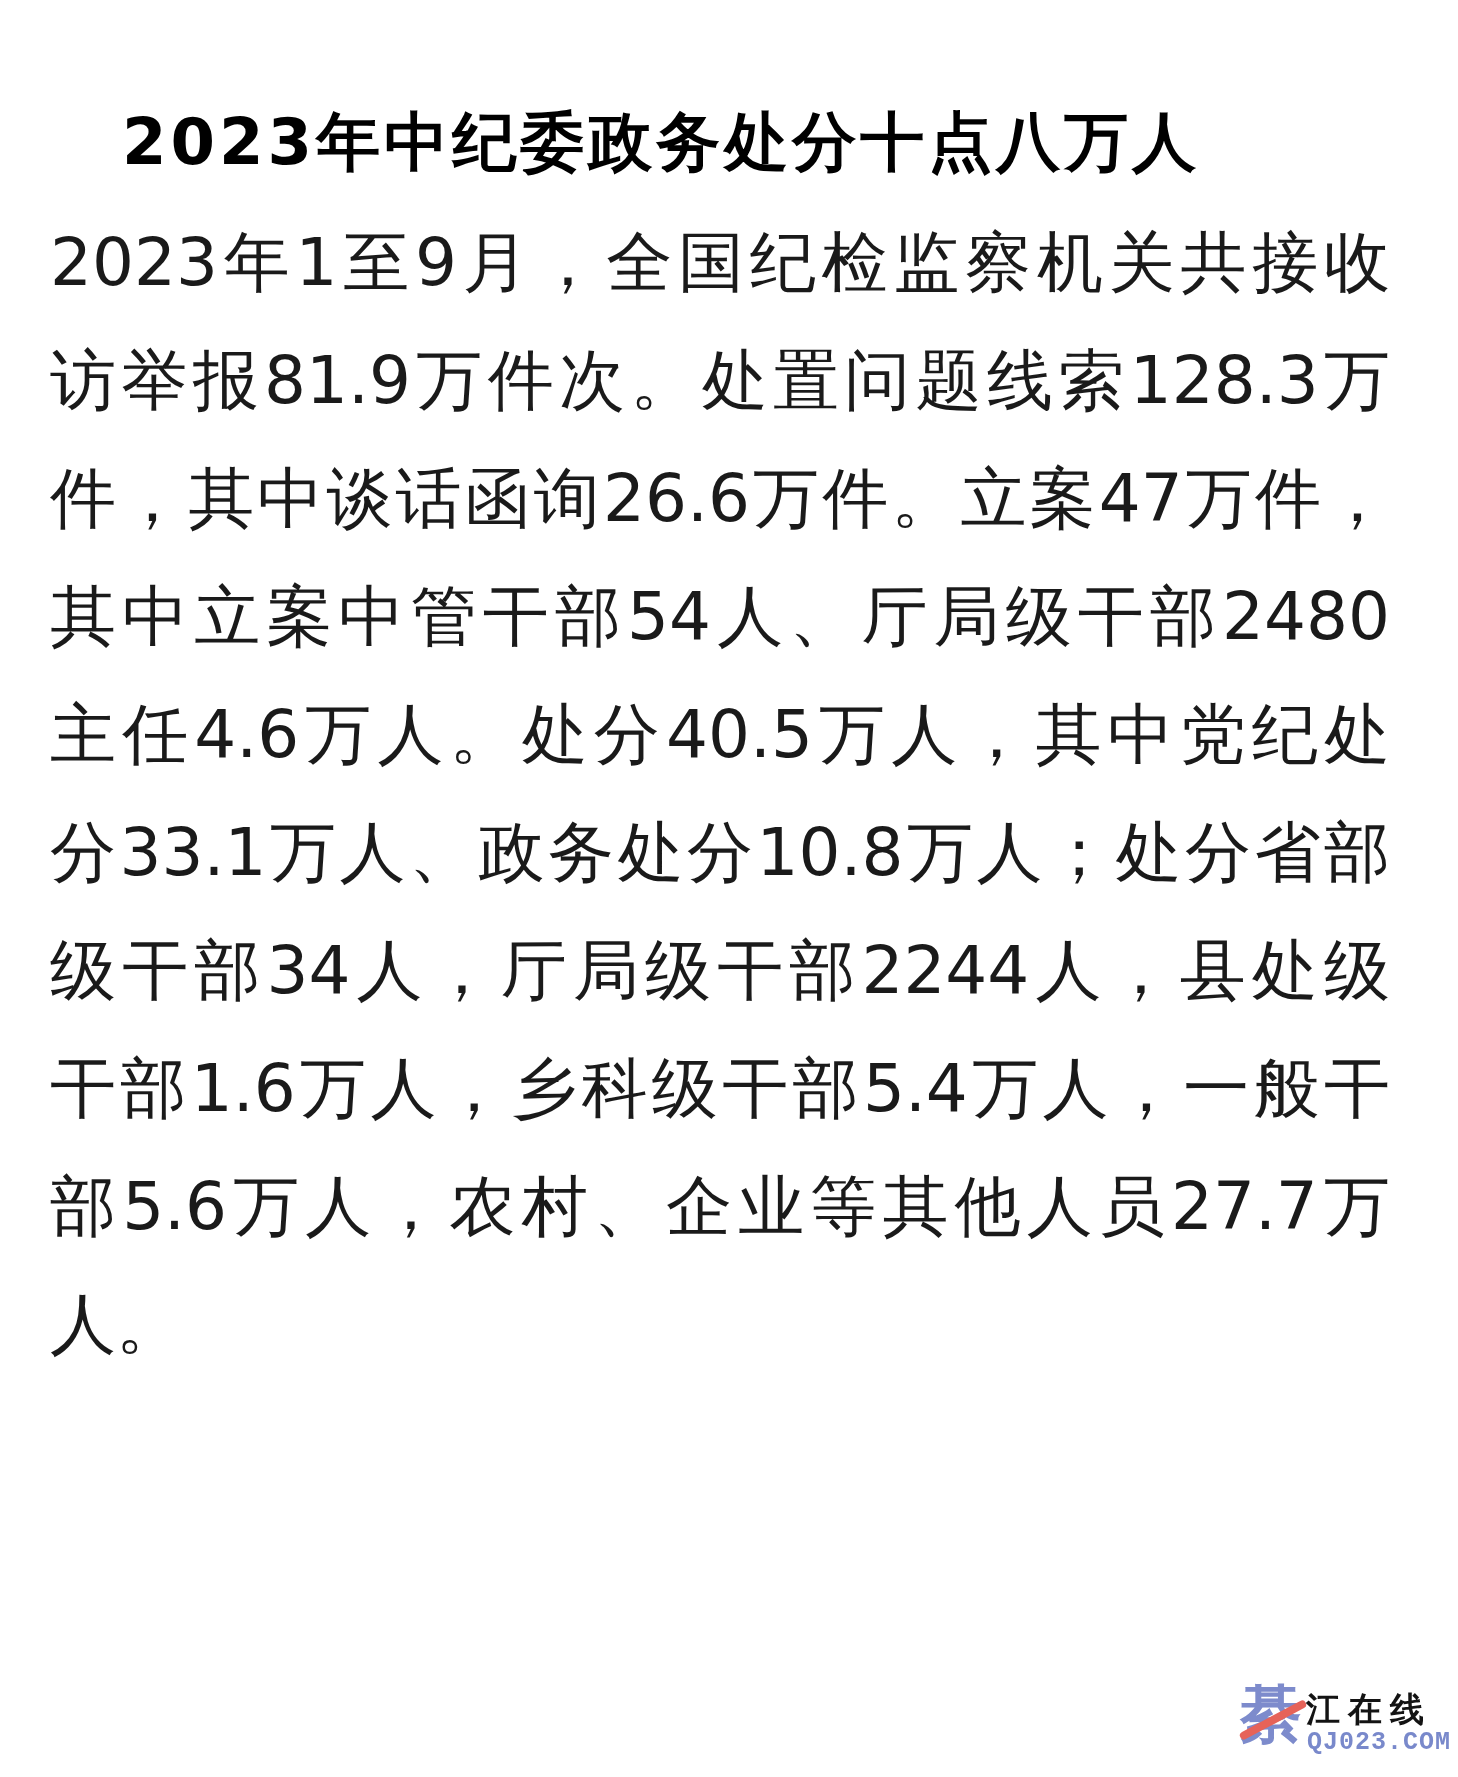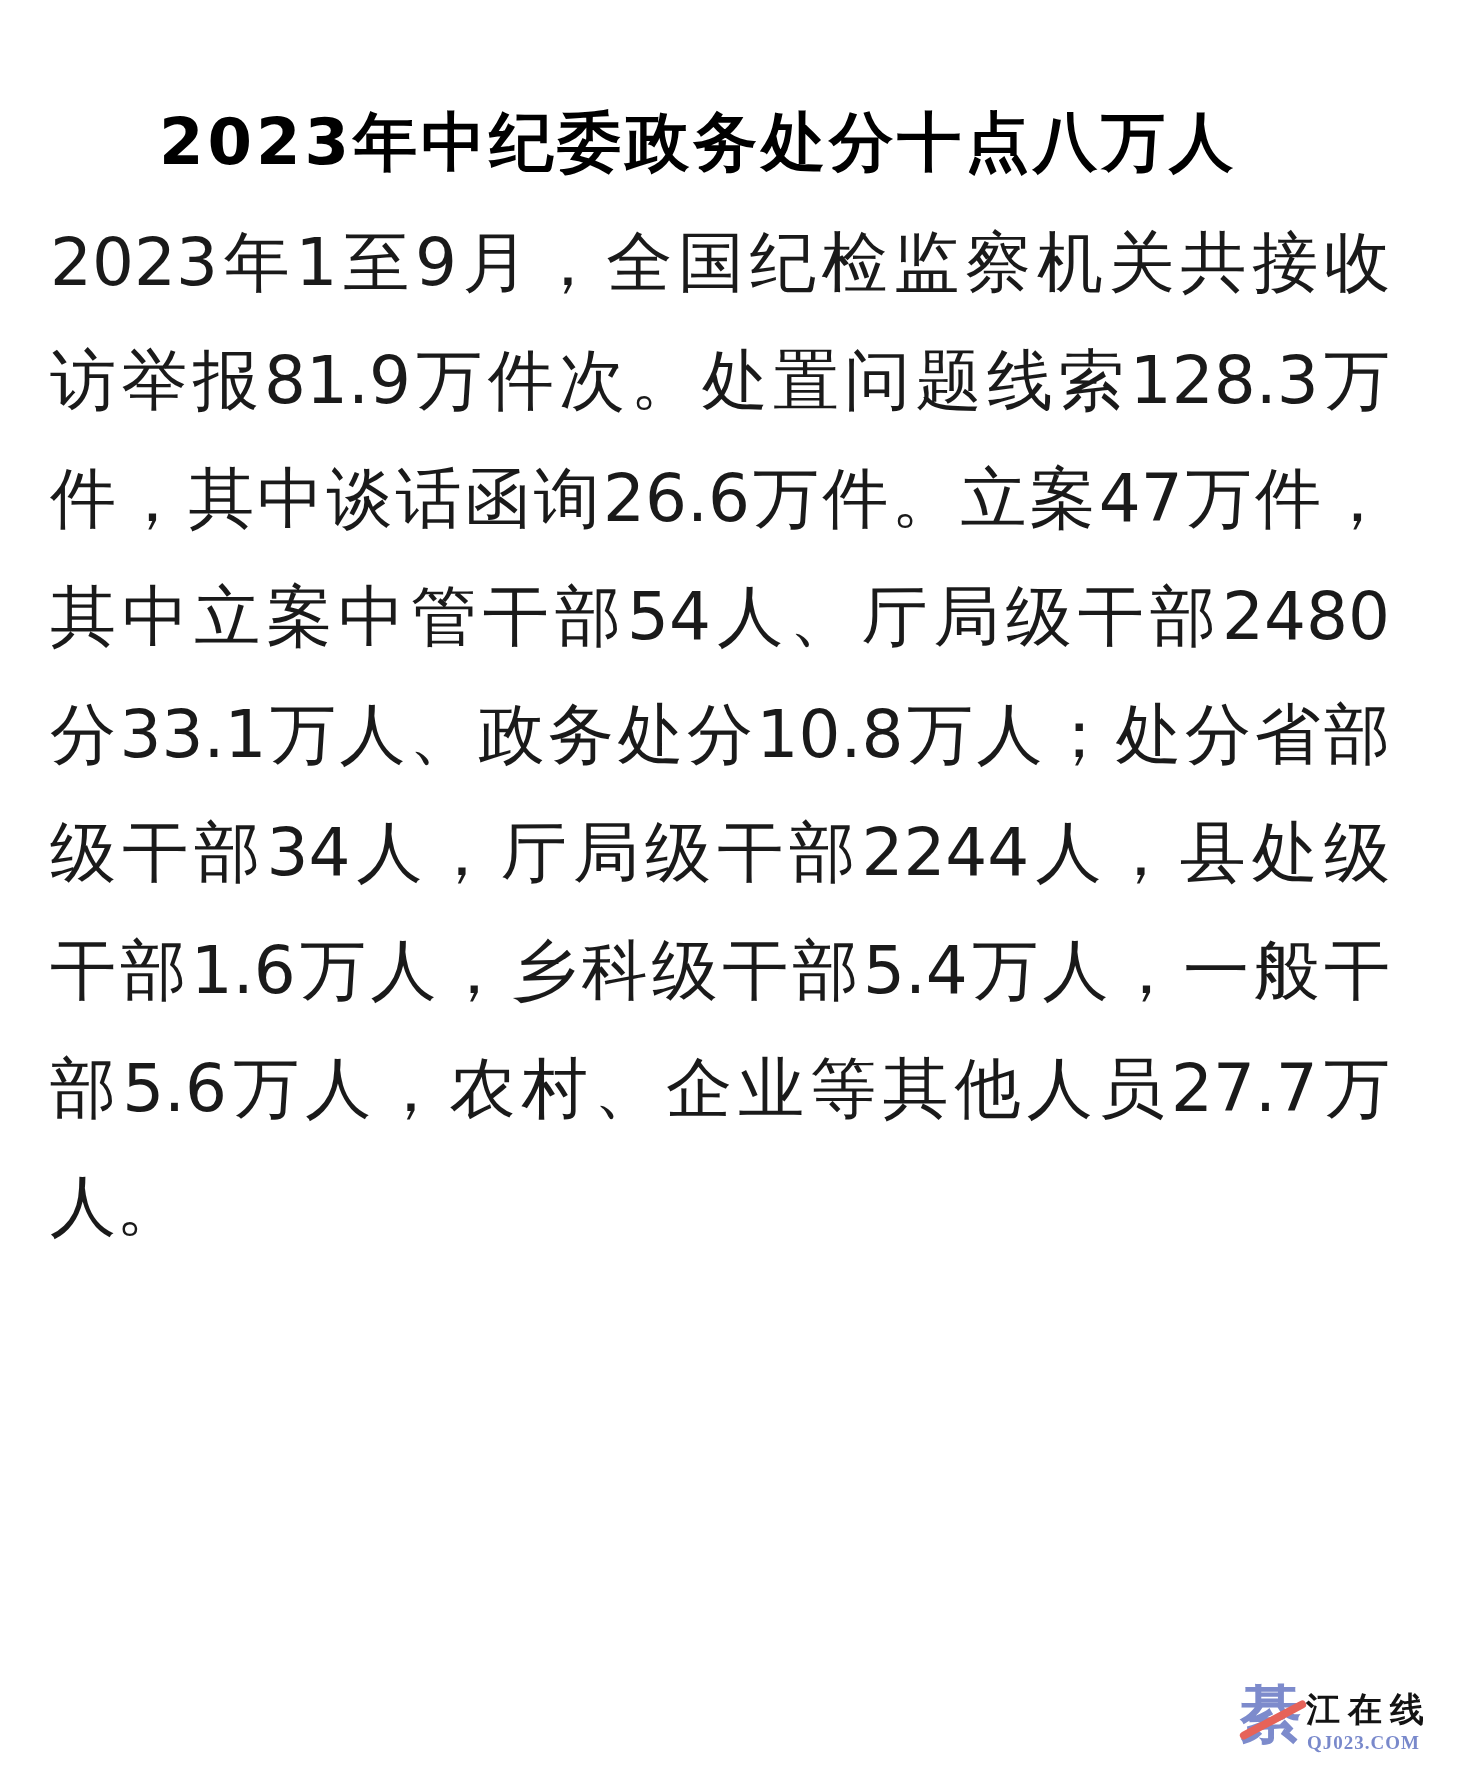--- a/index.html
+++ b/index.html
@@ -18,21 +18,20 @@
   .article-title {
     position: absolute;
     left: 122px;
     top: 66px;
     font-size: 64px;
     line-height: 1.05;
     font-weight: 900;
     letter-spacing: 4px;
     color: #000000;
     white-space: nowrap;
-    margin-left: 37px;
   }
   .article-body {
     position: absolute;
     left: 50px;
     top: 204px;
     width: 1340px;
     color: #1a1a1a;
     font-size: 66px;
     font-weight: 400;
   }
@@ -84,41 +83,42 @@
     line-height: 34px;
     font-weight: 700;
     letter-spacing: 8px;
     color: #000000;
     white-space: nowrap;
   }
   .wm-url {
     position: absolute;
     left: 67px;
     top: 42px;
-    font-family: Liberation Serif, serif;
-    font-size: 19px;
+    font-family: Liberation Mono, monospace;
+    font-size: 25px;
     line-height: 25px;
     font-weight: 700;
     letter-spacing: 1px;
     color: #6e7fc7;
     white-space: nowrap;
   }
 </style>
 </head>
 <body>
 
 <div class="page">
 
   <h1 class="article-title">2023年中纪委政务处分十点八万人</h1>
 
   <div class="article-body">
     <div class="body-line">2023年1至9月，全国纪检监察机关共接收</div>
     <div class="body-line">访举报81.9万件次。处置问题线索128.3万</div>
     <div class="body-line">件，其中谈话函询26.6万件。立案47万件，</div>
     <div class="body-line">其中立案中管干部54人、厅局级干部2480</div>
+    <div class="body-line">主任4.6万人。处分40.5万人，其中党纪处</div>
     <div class="body-line">分33.1万人、政务处分10.8万人；处分省部</div>
     <div class="body-line">级干部34人，厅局级干部2244人，县处级</div>
     <div class="body-line">干部1.6万人，乡科级干部5.4万人，一般干</div>
     <div class="body-line">部5.6万人，农村、企业等其他人员27.7万</div>
     <div class="body-line last-line">人。</div>
   </div>
 
   <div class="watermark">
     <span class="wm-glyph">綦</span>
     <span class="wm-slash"></span>

